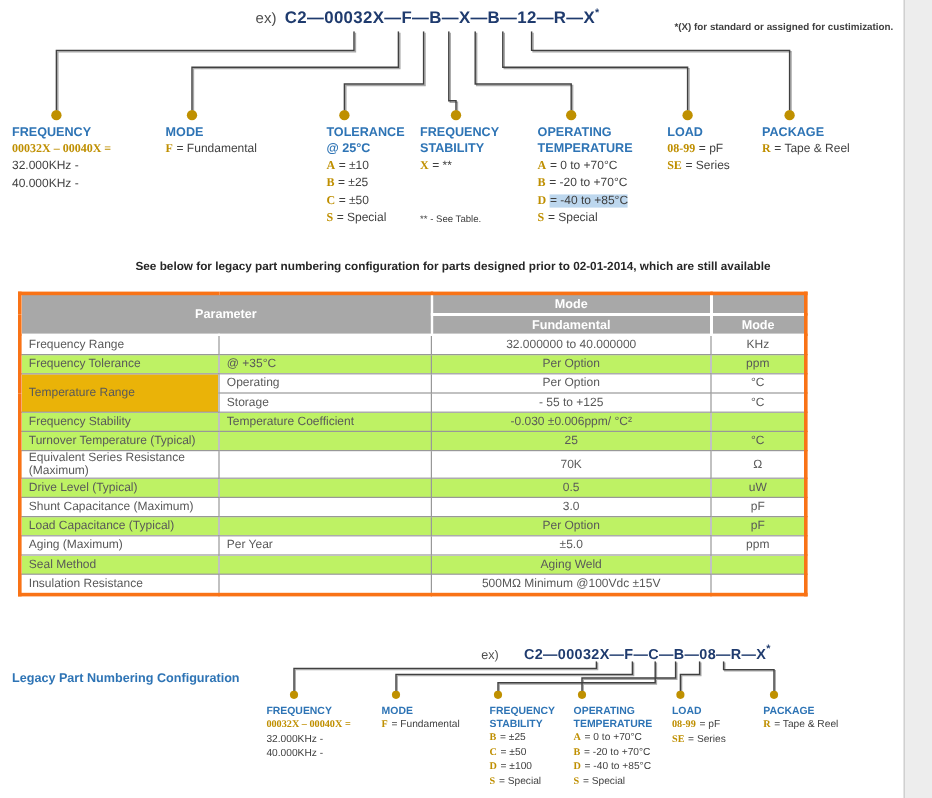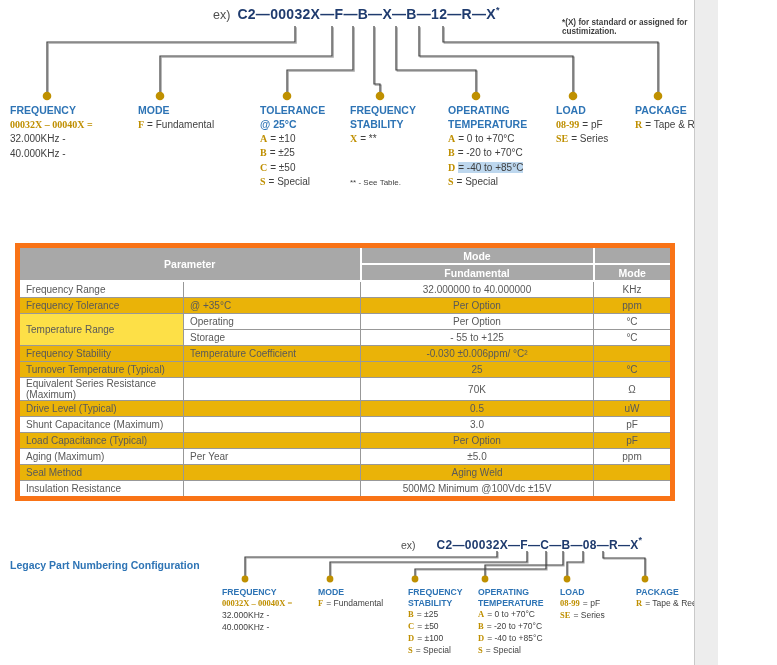--- a/index.html
+++ b/index.html
@@ -1,17 +1,17 @@
 <!DOCTYPE html>
 <html><head>
 <meta charset="utf-8">
 <style>
   html,body { margin:0; padding:0; background:#fff; }
   #page {
-    position:relative; width:718px; height:665px; overflow:hidden;
+    position:relative; width:777px; height:665px; overflow:hidden;
     font-family:"Liberation Sans", sans-serif; background:#ffffff;
   }
   
   .edge-strip { position:absolute; top:0; right:0; width:23px; height:665px;
     background:#ededed; border-left:1px solid #c9c9c9; }
 
   
   .pn { position:absolute; white-space:nowrap; }
   .pn .ex { color:#4f4f4f; font-size:12.5px; margin-right:7px; }
   .pn .num { color:#1f3b6e; font-weight:bold; font-size:14px; letter-spacing:.3px; }
@@ -33,25 +33,25 @@
   .lcol .t { color:#2e74b5; font-weight:bold; font-size:8.7px; line-height:11.2px; }
 
   .see-below { position:absolute; top:217px; left:0; width:755px; text-align:center;
     font-size:9.8px; font-weight:bold; color:#262626; }
 
   .legacy-title { position:absolute; top:559px; left:10px; color:#2e74b5;
     font-weight:bold; font-size:10.5px; }
 
   
   table.spec { position:absolute; top:243px; left:15px; border-collapse:collapse;
-    font-size:10px; color:#595959; table-layout:fixed; border:5px solid #f97316; }
+    font-size:10px; color:#595959; table-layout:fixed; border:3px solid #f97316; }
   table.spec td { border:1px solid #989898; padding:0 6px; height:15px; overflow:hidden; }
   table.spec .c { text-align:center; }
-  table.spec tr.g td { background:#eab308;margin-top:48px; }
-  table.spec td.wh { background:#fde047; }
+  table.spec tr.g td { background:#bef264;margin-top:48px; }
+  table.spec td.wh { background:#eab308; }
   table.spec thead td { background:#a8a8a8; color:#ffffff; font-weight:bold;
     text-align:center; font-size:10.5px; border:2px solid #ffffff; }
   .w1{width:166px}.w2{width:177px}.w3{width:233px}.w4{width:79px}
 
   svg { position:absolute; left:0; }
   .shadow { stroke:#a8a8a8; stroke-width:1.2; fill:none; }
   .wire { stroke:#404040; stroke-width:1.2; fill:none; }
 </style>
 </head>
 <body>
@@ -98,21 +98,21 @@
     <div><span class="code">00032X – 00040X =</span><span></span></div>
     <div><span>32.000KHz -</span></div>
     <div><span>40.000KHz -</span></div>
   </div>
 
   <div class="col" style="left:138px;top:104px;">
     <div class="t">MODE</div>
     <div><span class="code">F</span><span>= Fundamental</span></div>
   </div>
 
-  <div class="col" style="left:260px;top:104px;">
+  <div class="col" style="left:272px;top:104px;">
     <div class="t">TOLERANCE</div>
     <div class="t">@ 25°C</div>
     <div><span class="code">A</span><span>= ±10</span></div>
     <div><span class="code">B</span><span>= ±25</span></div>
     <div><span class="code">C</span><span>= ±50</span></div>
     <div><span class="code">S</span><span>= Special</span></div>
   </div>
 
   <div class="col" style="left:350px;top:104px;">
     <div class="t">FREQUENCY</div>
@@ -134,20 +134,21 @@
     <div class="t">LOAD</div>
     <div><span class="code">08-99</span><span>= pF</span></div>
     <div><span class="code">SE</span><span>= Series</span></div>
   </div>
 
   <div class="col" style="left:635px;top:104px;">
     <div class="t">PACKAGE</div>
     <div><span class="code">R</span><span>= Tape &amp; Reel</span></div>
   </div>
 
+  <div class="see-below">See below for legacy part numbering configuration for parts designed prior to 02-01-2014, which are still available</div>
 
   <table class="spec">
     <colgroup>
         <col class="w1">
         <col class="w2">
         <col class="w3">
         <col class="w4">
       </colgroup>
     <thead>
       <tr>

